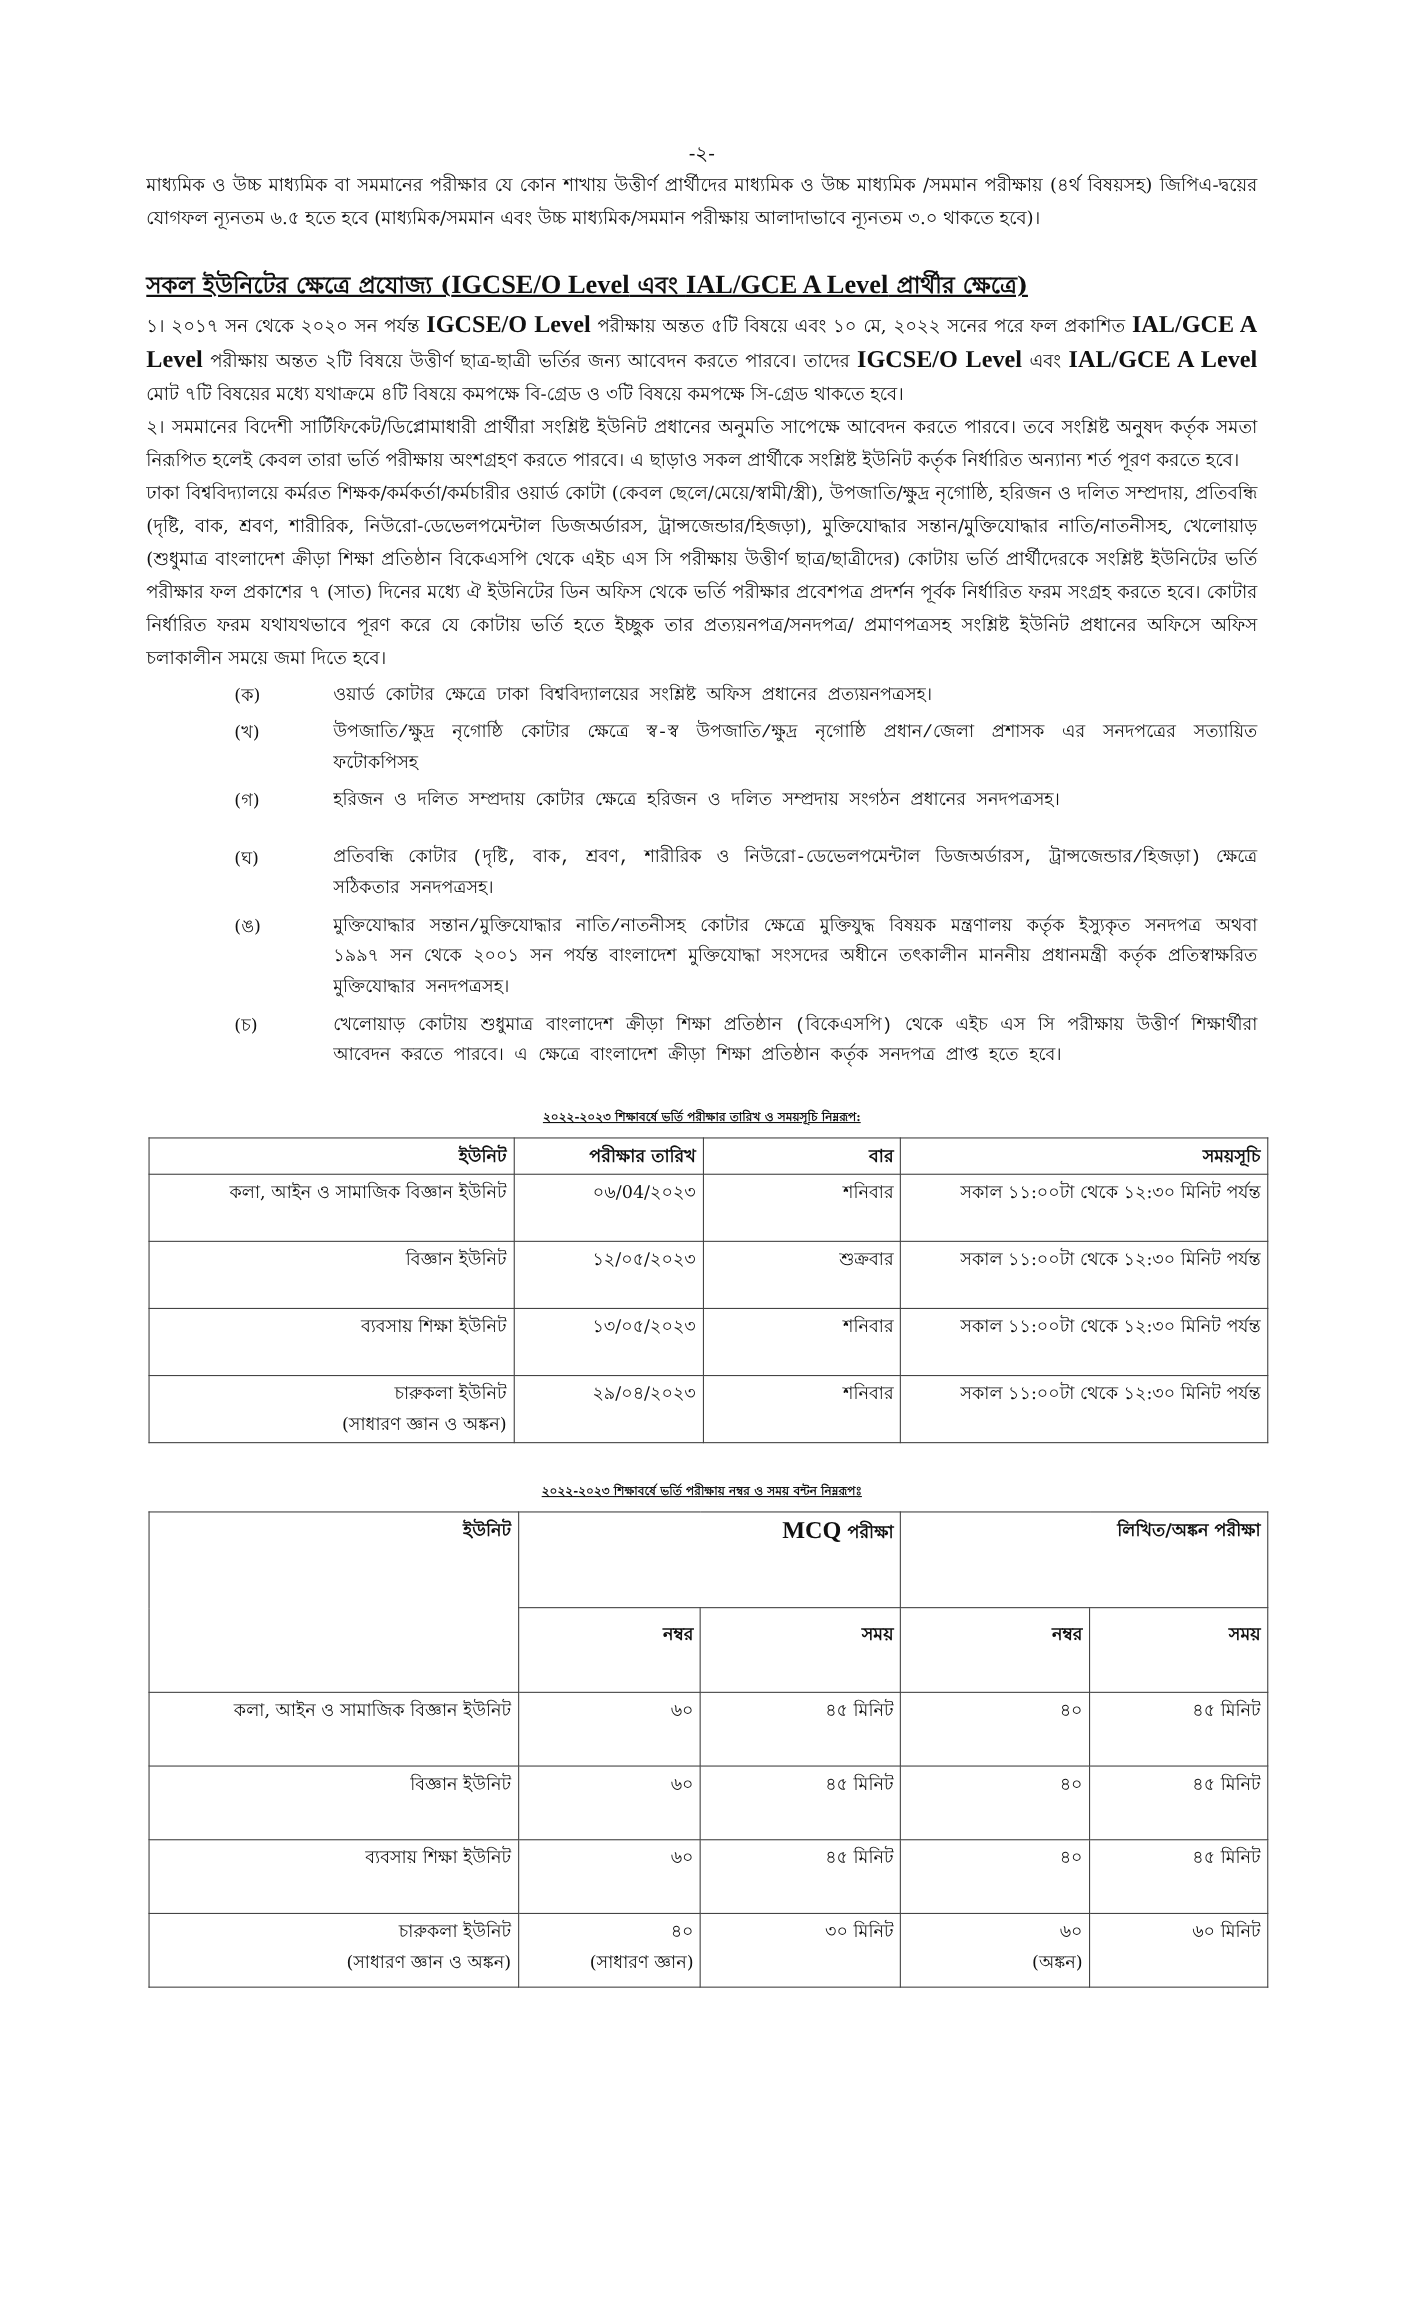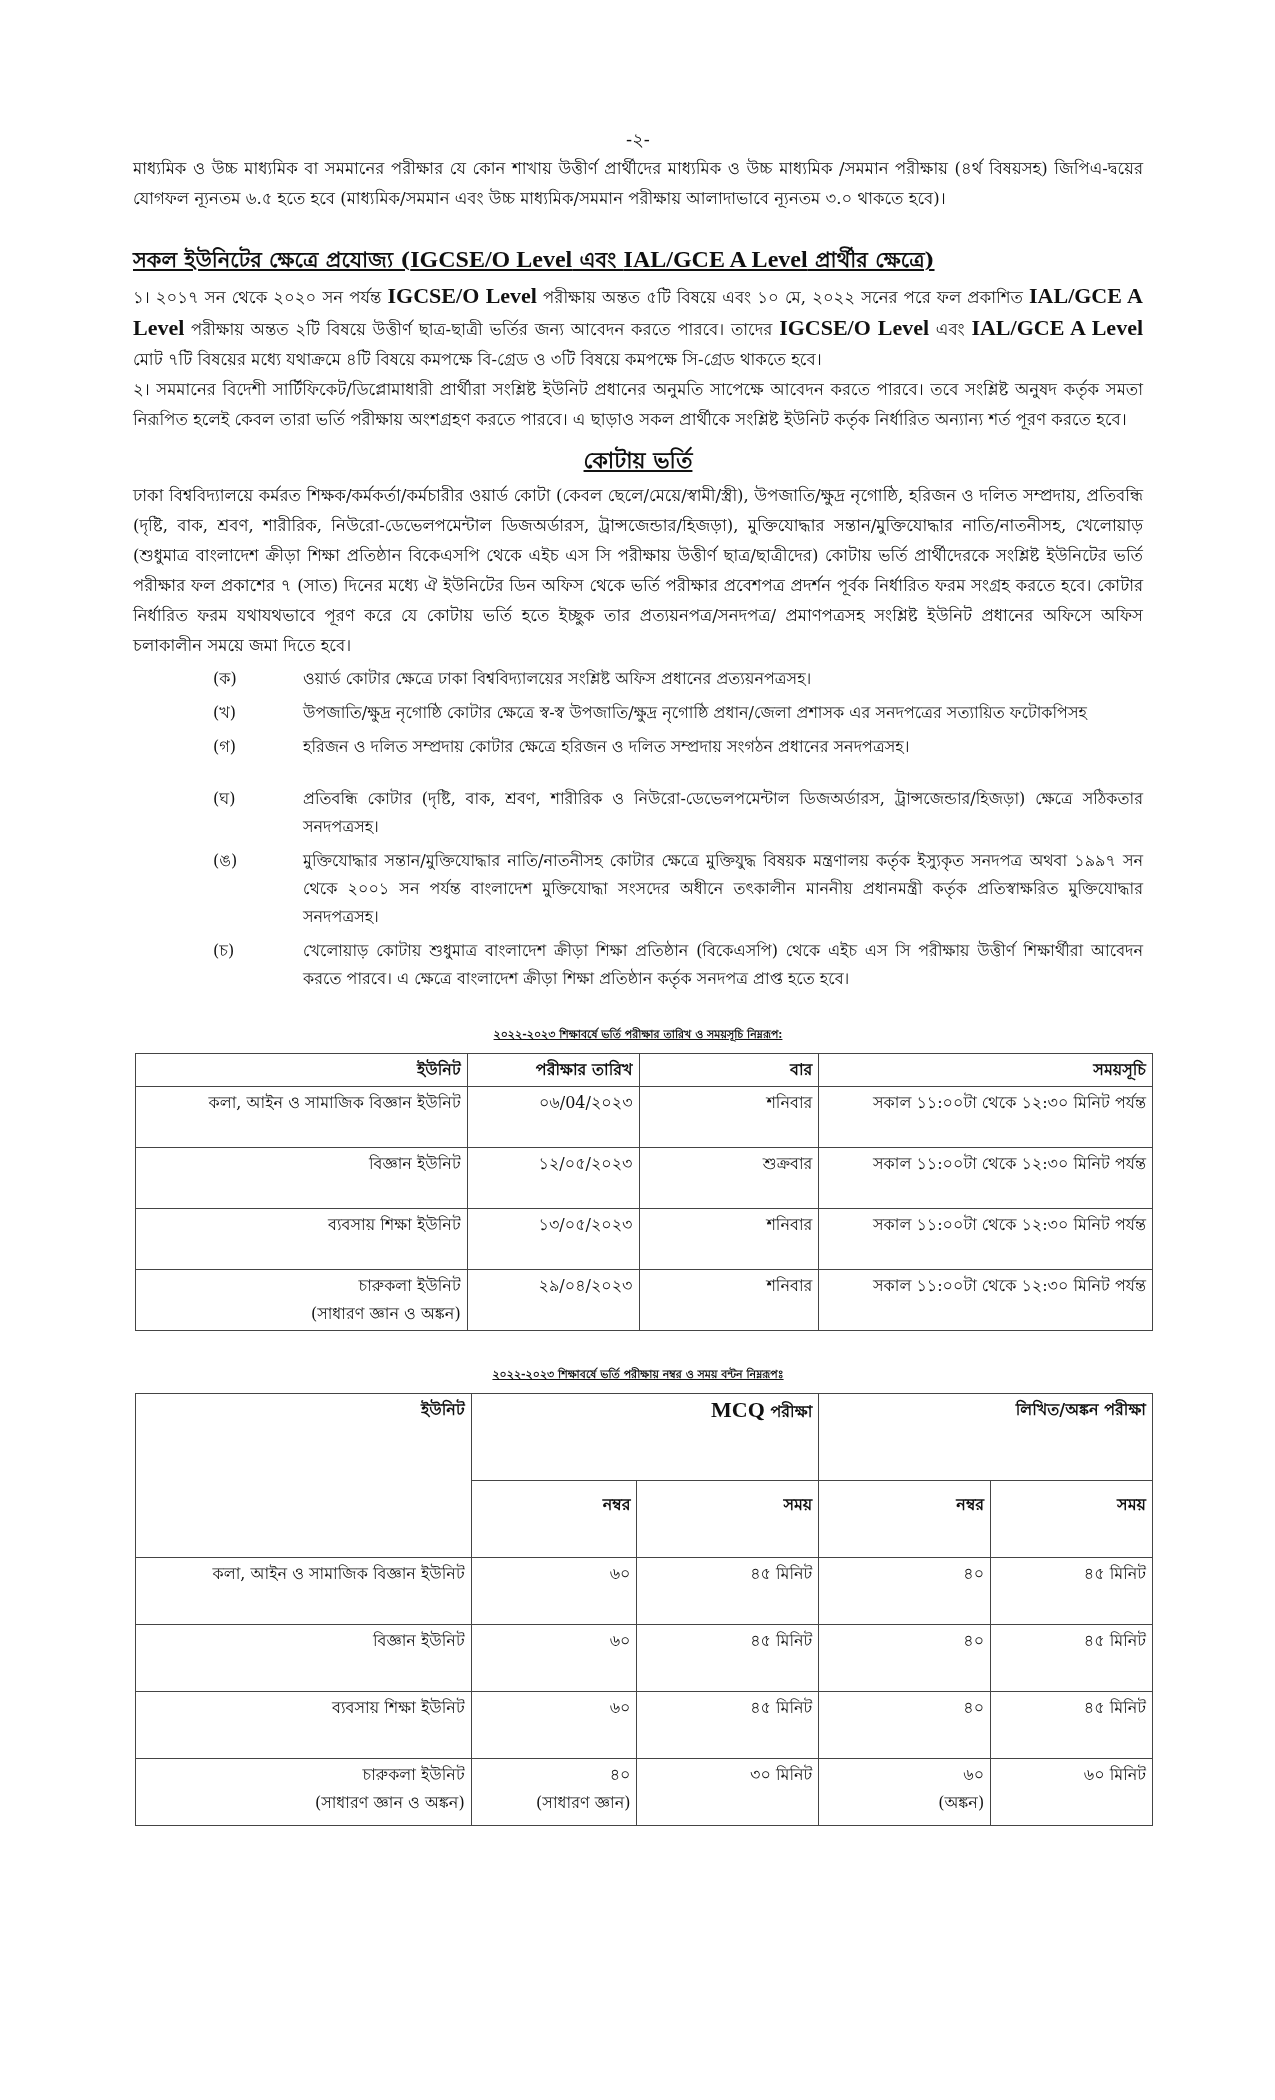--- a/index.html
+++ b/index.html
@@ -10,21 +10,21 @@
   p { margin: 0; font-size: 16.5px; line-height: 30px; text-align: justify; }
   .en { font-family: "Liberation Serif", serif; font-weight: bold; font-size: 22px; }
   .heading { font-weight: bold; font-size: 21px; line-height: 34px;
              text-decoration: underline; margin: 28px 0 4px 0; }
   .heading .en { font-size: 24px; }
   .heading2 { text-align: center; font-weight: bold; font-size: 22px; line-height: 34px;
               text-decoration: underline; margin: 8px 0 4px 0; }
   .list { margin: 4px 0 0 80px; }
   .li { display: flex; font-size: 16px; line-height: 28px; margin-bottom: 6px; }
   .li .mark { width: 90px; flex: none; }
-  .li .txt { flex: 1; text-align: justify; }
+  .li .txt { flex: 1; text-align: justify; font-family: Liberation Mono, monospace; }
   .li.gap { margin-top: 24px; }
   .tcap { text-align: center; font-weight: bold; font-size: 11px; text-decoration: underline;
           line-height: 28px; margin: 28px 0 4px 0; }
   table { border-collapse: collapse; width: 1018px; margin-left: 2px; font-size: 16px; }
   td, th { border: 1.5px solid #444; text-align: right; vertical-align: top;
            padding: 2px 6px; line-height: 28px; font-weight: normal; }
   th { font-weight: bold; }
   .t1 td { height: 56px; }
   .t2 td.body { height: 62px; }
   .t2 th.top { height: 82px; }
@@ -43,21 +43,20 @@
   <div class="heading">
     <span>সকল ইউনিটের ক্ষেত্রে প্রযোজ্য (</span><span class="en">IGCSE/O Level</span><span> এবং </span><span class="en">IAL/GCE A Level</span><span> প্রার্থীর ক্ষেত্রে)</span>
   </div>
 
   <p>
     <span>১।  ২০১৭ সন থেকে ২০২০ সন পর্যন্ত </span><span class="en">IGCSE/O Level</span><span> পরীক্ষায় অন্তত ৫টি বিষয়ে এবং ১০ মে, ২০২২ সনের পরে ফল প্রকাশিত </span><span class="en">IAL/GCE A Level</span><span> পরীক্ষায় অন্তত ২টি বিষয়ে উত্তীর্ণ ছাত্র-ছাত্রী ভর্তির জন্য আবেদন করতে পারবে। তাদের </span><span class="en">IGCSE/O Level</span><span> এবং </span><span class="en">IAL/GCE  A Level</span><span> মোট ৭টি বিষয়ের মধ্যে যথাক্রমে ৪টি বিষয়ে কমপক্ষে বি-গ্রেড ও ৩টি বিষয়ে কমপক্ষে সি-গ্রেড থাকতে হবে।</span>
   </p>
 
   <p>২।  সমমানের বিদেশী সার্টিফিকেট/ডিপ্লোমাধারী প্রার্থীরা সংশ্লিষ্ট ইউনিট প্রধানের অনুমতি সাপেক্ষে আবেদন করতে পারবে। তবে সংশ্লিষ্ট অনুষদ কর্তৃক সমতা নিরূপিত হলেই কেবল তারা ভর্তি পরীক্ষায় অংশগ্রহণ করতে পারবে। এ ছাড়াও সকল প্রার্থীকে সংশ্লিষ্ট ইউনিট কর্তৃক নির্ধারিত অন্যান্য শর্ত পূরণ করতে হবে।</p>
 
-  <div class="heading2">কোটায় ভর্তি</div>
 
   <p>ঢাকা বিশ্ববিদ্যালয়ে কর্মরত শিক্ষক/কর্মকর্তা/কর্মচারীর ওয়ার্ড কোটা (কেবল ছেলে/মেয়ে/স্বামী/স্ত্রী), উপজাতি/ক্ষুদ্র নৃগোষ্ঠি, হরিজন ও দলিত সম্প্রদায়, প্রতিবন্ধি (দৃষ্টি, বাক, শ্রবণ, শারীরিক, নিউরো-ডেভেলপমেন্টাল ডিজঅর্ডারস, ট্রান্সজেন্ডার/হিজড়া), মুক্তিযোদ্ধার সন্তান/মুক্তিযোদ্ধার নাতি/নাতনীসহ, খেলোয়াড় (শুধুমাত্র বাংলাদেশ ক্রীড়া শিক্ষা প্রতিষ্ঠান বিকেএসপি থেকে এইচ এস সি পরীক্ষায় উত্তীর্ণ ছাত্র/ছাত্রীদের) কোটায় ভর্তি প্রার্থীদেরকে সংশ্লিষ্ট ইউনিটের ভর্তি পরীক্ষার ফল প্রকাশের ৭ (সাত) দিনের মধ্যে ঐ ইউনিটের ডিন অফিস থেকে ভর্তি পরীক্ষার প্রবেশপত্র প্রদর্শন পূর্বক নির্ধারিত ফরম সংগ্রহ করতে হবে। কোটার নির্ধারিত ফরম যথাযথভাবে পূরণ করে যে কোটায় ভর্তি হতে ইচ্ছুক তার প্রত্যয়নপত্র/সনদপত্র/ প্রমাণপত্রসহ সংশ্লিষ্ট ইউনিট প্রধানের অফিসে অফিস চলাকালীন সময়ে জমা দিতে হবে।</p>
 
   <div class="list">
     <div class="li">
         <span class="mark">(ক)</span>
         <span class="txt">ওয়ার্ড কোটার ক্ষেত্রে ঢাকা বিশ্ববিদ্যালয়ের সংশ্লিষ্ট অফিস প্রধানের প্রত্যয়নপত্রসহ।</span>
       </div>
     <div class="li">
         <span class="mark">(খ)</span>

